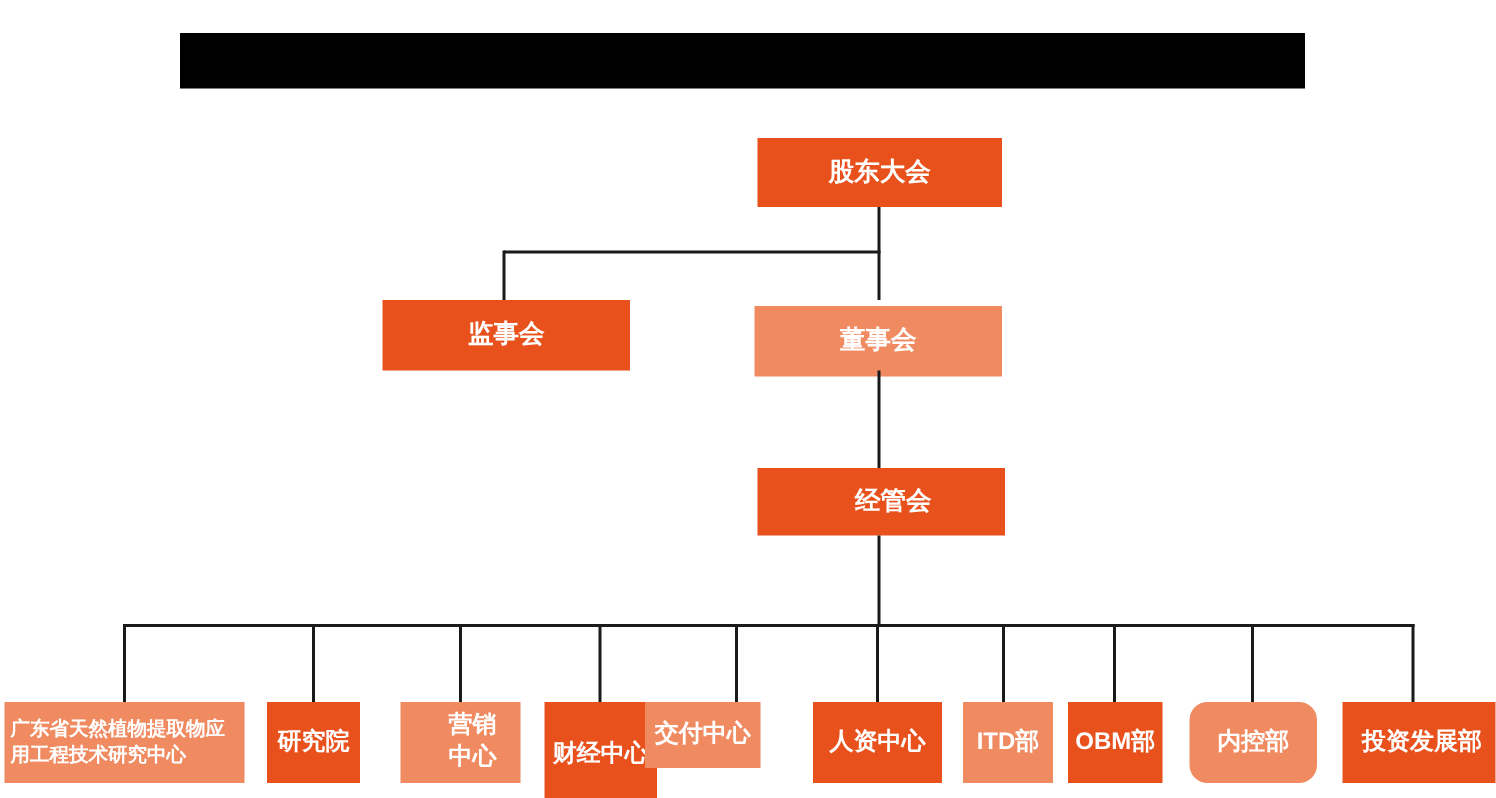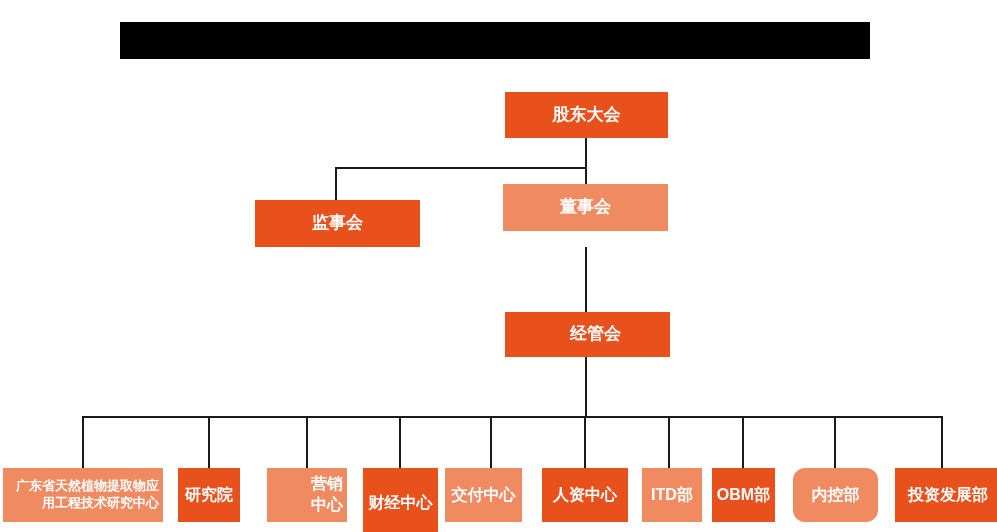--- a/index.html
+++ b/index.html
@@ -7,21 +7,21 @@
     width:997px;height:532px;position:relative;background:#ffffff;
     font-family:"Liberation Sans","DejaVu Sans",sans-serif;
     overflow:hidden;
   }
   .redacted-bar{
     position:absolute;left:120px;top:22px;width:750px;height:37px;
     background:var(--redaction,#000);
   }
   .node{
     position:absolute;display:flex;align-items:center;justify-content:center;
-    color:var(--text,#fff);font-weight:bold;text-align:right;
+    color:var(--text,#fff);font-weight:bold;text-align:left;
     box-sizing:border-box;padding:2px 4px;line-height:1.3;
   }
   .node[data-variant="dark"]{background:var(--primary,#E8501C);}
   .node[data-variant="light"]{background:var(--secondary,#F08A60);}
   .lvl-top{font-size:17px;}
   .lvl-dept{font-size:16px;}
   .lvl-dept.small-text{font-size:13px;}
   .vline{position:absolute;width:2px;background:var(--line,#1a1a1a);}
   .hline{position:absolute;height:2px;background:var(--line,#1a1a1a);}
 </style>
@@ -30,21 +30,21 @@
 
 <div class="redacted-bar"></div>
 
 <div class="node lvl-top" style="left:505px;top:92px;width:163px;height:46px;" data-variant="dark">股东大会</div>
 
 <div class="vline" style="left:585px;top:138px;height:62px;"></div>
 <div class="hline" style="left:336px;top:167px;width:251px;"></div>
 <div class="vline" style="left:335px;top:167px;height:33px;"></div>
 
 <div class="node lvl-top" style="left:255px;top:200px;width:165px;height:47px;" data-variant="dark">监事会</div>
-<div class="node lvl-top" style="left:503px;top:184px;width:165px;height:47px;" data-variant="light">董事会</div>
+<div class="node lvl-top" style="left:503px;top:204px;width:165px;height:47px;" data-variant="light">董事会</div>
 
 <div class="vline" style="left:585px;top:247px;height:65px;"></div>
 
 <div class="node lvl-top" style="left:505px;top:312px;width:165px;height:45px;padding-left:20px;" data-variant="dark">经管会</div>
 
 <div class="vline" style="left:585px;top:357px;height:59px;"></div>
 <div class="hline" style="left:83px;top:416px;width:860px;"></div>
 <div class="vline" style="left:82px;top:416px;height:52px;"></div>
 <div class="vline" style="left:208px;top:416px;height:52px;"></div>
 <div class="vline" style="left:306px;top:416px;height:52px;"></div>
@@ -53,18 +53,18 @@
 <div class="vline" style="left:584px;top:416px;height:52px;"></div>
 <div class="vline" style="left:668px;top:416px;height:52px;"></div>
 <div class="vline" style="left:742px;top:416px;height:52px;"></div>
 <div class="vline" style="left:834px;top:416px;height:52px;"></div>
 <div class="vline" style="left:941px;top:416px;height:52px;"></div>
 
 <div class="node lvl-dept small-text" style="left:3px;top:468px;width:160px;height:54px;" data-variant="light">广东省天然植物提取物应用工程技术研究中心</div>
 <div class="node lvl-dept" style="left:178px;top:468px;width:62px;height:54px;" data-variant="dark">研究院</div>
 <div class="node lvl-dept" style="left:267px;top:468px;width:80px;height:54px;padding-left:32px;" data-variant="light">营销中心</div>
 <div class="node lvl-dept" style="left:363px;top:468px;width:75px;height:71px;" data-variant="dark">财经中心</div>
-<div class="node lvl-dept" style="left:445px;top:468px;width:77px;height:54px;" data-variant="light">交付中心</div>
+<div class="node lvl-dept" style="left:430px;top:468px;width:77px;height:44px;" data-variant="light">交付中心</div>
 <div class="node lvl-dept" style="left:542px;top:468px;width:86px;height:54px;" data-variant="dark">人资中心</div>
 <div class="node lvl-dept" style="left:642px;top:468px;width:60px;height:54px;" data-variant="light">ITD部</div>
 <div class="node lvl-dept" style="left:712px;top:468px;width:63px;height:54px;" data-variant="dark">OBM部</div>
 <div class="node lvl-dept" style="left:793px;top:468px;width:85px;height:54px;border-radius:12px;" data-variant="light">内控部</div>
 <div class="node lvl-dept" style="left:895px;top:468px;width:106px;height:54px;" data-variant="dark">投资发展部</div>
 
 </body></html>

